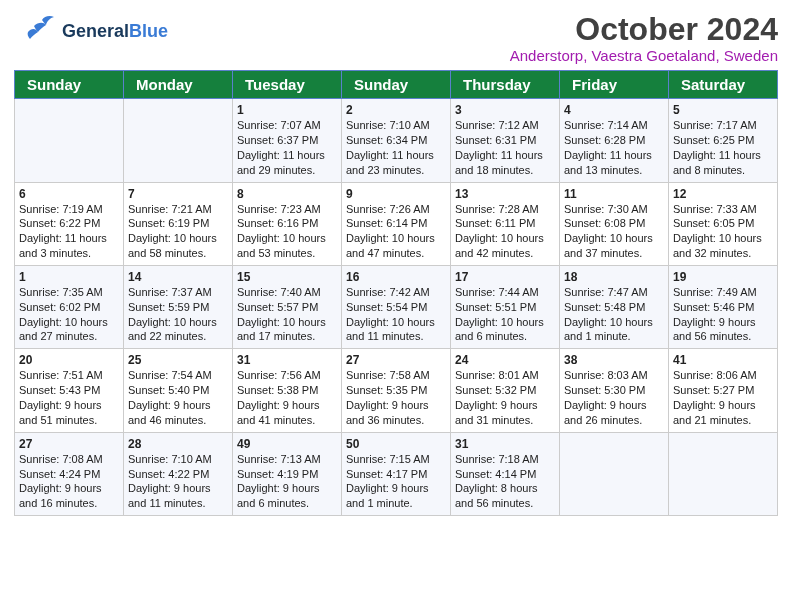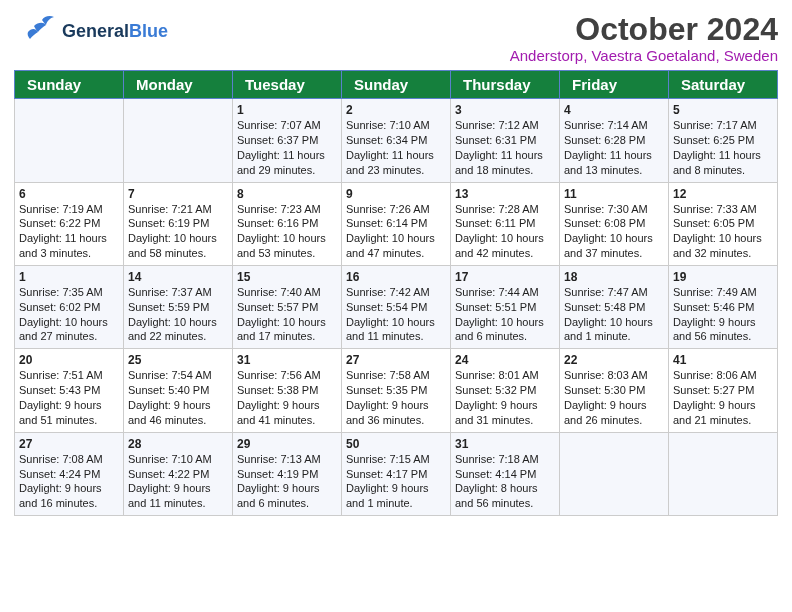--- a/index.html
+++ b/index.html
@@ -236,39 +236,39 @@
           </td>
           <td>
             <span class="day-num">27</span>
             <div class="cell-text">Sunrise: 7:58 AM<br>Sunset: 5:35 PM<br>Daylight: 9 hours and 36 minutes.</div>
           </td>
           <td>
             <span class="day-num">24</span>
             <div class="cell-text">Sunrise: 8:01 AM<br>Sunset: 5:32 PM<br>Daylight: 9 hours and 31 minutes.</div>
           </td>
           <td>
-            <span class="day-num">22</span>
+            <span class="day-num">38</span>
             <div class="cell-text">Sunrise: 8:03 AM<br>Sunset: 5:30 PM<br>Daylight: 9 hours and 26 minutes.</div>
           </td>
           <td>
             <span class="day-num">41</span>
             <div class="cell-text">Sunrise: 8:06 AM<br>Sunset: 5:27 PM<br>Daylight: 9 hours and 21 minutes.</div>
           </td>
         </tr>
         <tr>
           <td>
             <span class="day-num">27</span>
             <div class="cell-text">Sunrise: 7:08 AM<br>Sunset: 4:24 PM<br>Daylight: 9 hours and 16 minutes.</div>
           </td>
           <td>
             <span class="day-num">28</span>
             <div class="cell-text">Sunrise: 7:10 AM<br>Sunset: 4:22 PM<br>Daylight: 9 hours and 11 minutes.</div>
           </td>
           <td>
-            <span class="day-num">29</span>
+            <span class="day-num">49</span>
             <div class="cell-text">Sunrise: 7:13 AM<br>Sunset: 4:19 PM<br>Daylight: 9 hours and 6 minutes.</div>
           </td>
           <td>
             <span class="day-num">50</span>
             <div class="cell-text">Sunrise: 7:15 AM<br>Sunset: 4:17 PM<br>Daylight: 9 hours and 1 minute.</div>
           </td>
           <td>
             <span class="day-num">31</span>
             <div class="cell-text">Sunrise: 7:18 AM<br>Sunset: 4:14 PM<br>Daylight: 8 hours and 56 minutes.</div>
           </td>

